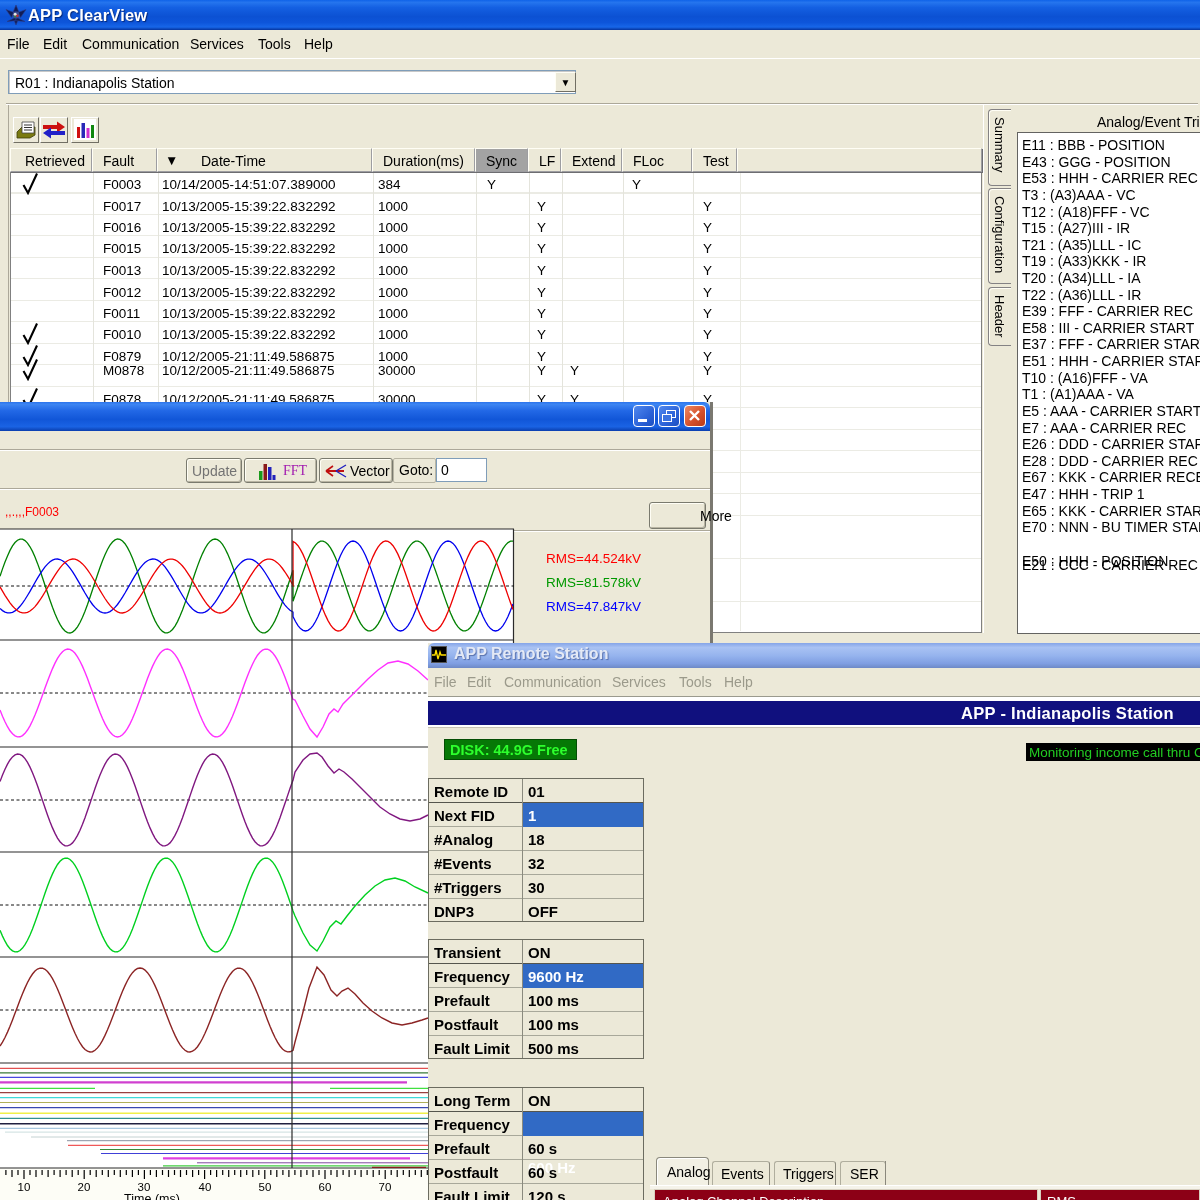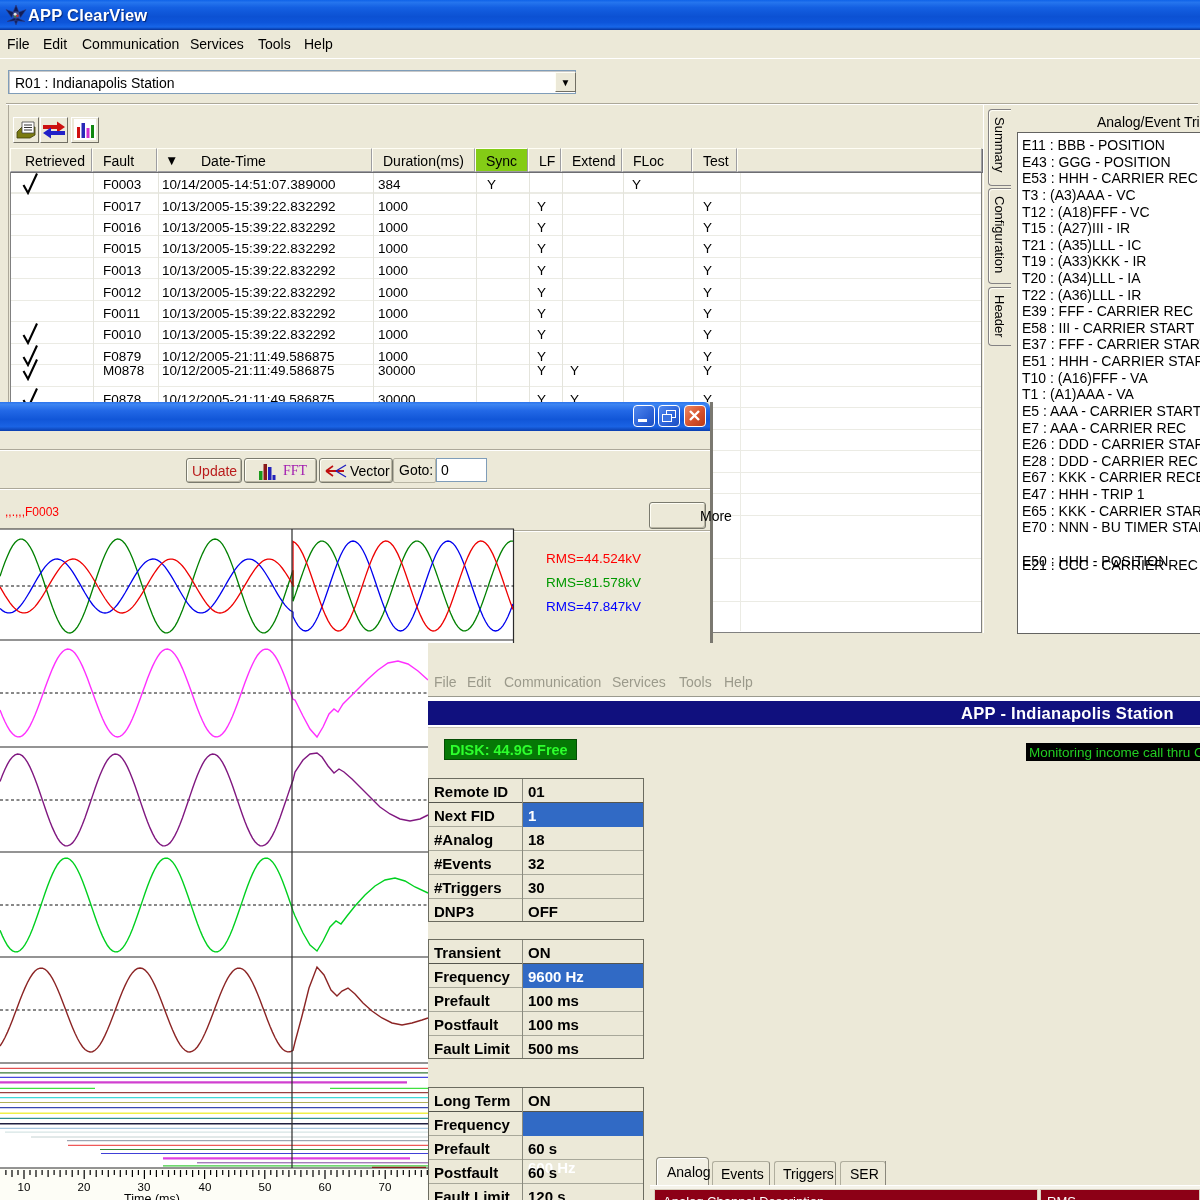--- a/index.html
+++ b/index.html
@@ -97,21 +97,21 @@
 <div class="abs" style="left:92px;top:148px;width:65px;height:24px;background:#ece9d8;border:1px solid;border-color:#fffef5 #9d9da1 #9d9da1 #fffef5;box-shadow:1px 1px 0 #6d6d71;">
     <div class="abs" style="left:10px;top:4px;font-size:14px;color:#000;">Fault</div>
   </div>
 <div class="abs" style="left:157px;top:148px;width:215px;height:24px;background:#ece9d8;border:1px solid;border-color:#fffef5 #9d9da1 #9d9da1 #fffef5;box-shadow:1px 1px 0 #6d6d71;">
     <div class="abs" style="left:7px;top:4px;font-size:13.5px;color:#000;">▼</div>
     <div class="abs" style="left:43px;top:4px;font-size:14px;color:#000;">Date-Time</div>
   </div>
 <div class="abs" style="left:372px;top:148px;width:103px;height:24px;background:#ece9d8;border:1px solid;border-color:#fffef5 #9d9da1 #9d9da1 #fffef5;box-shadow:1px 1px 0 #6d6d71;">
     <div class="abs" style="left:10px;top:4px;font-size:14px;color:#000;">Duration(ms)</div>
   </div>
-<div class="abs" style="left:475px;top:148px;width:53px;height:24px;background:#84cc16;border:1px solid;border-color:#fffef5 #9d9da1 #9d9da1 #fffef5;box-shadow:1px 1px 0 #6d6d71;">
+<div class="abs" style="left:475px;top:148px;width:53px;height:24px;background:#a3a3a3;border:1px solid;border-color:#fffef5 #9d9da1 #9d9da1 #fffef5;box-shadow:1px 1px 0 #6d6d71;">
     <div class="abs" style="left:10px;top:4px;font-size:14px;color:#000;">Sync</div>
   </div>
 <div class="abs" style="left:528px;top:148px;width:33px;height:24px;background:#ece9d8;border:1px solid;border-color:#fffef5 #9d9da1 #9d9da1 #fffef5;box-shadow:1px 1px 0 #6d6d71;">
     <div class="abs" style="left:10px;top:4px;font-size:14px;color:#000;">LF</div>
   </div>
 <div class="abs" style="left:561px;top:148px;width:61px;height:24px;background:#ece9d8;border:1px solid;border-color:#fffef5 #9d9da1 #9d9da1 #fffef5;box-shadow:1px 1px 0 #6d6d71;">
     <div class="abs" style="left:10px;top:4px;font-size:14px;color:#000;">Extend</div>
   </div>
 <div class="abs" style="left:622px;top:148px;width:70px;height:24px;background:#ece9d8;border:1px solid;border-color:#fffef5 #9d9da1 #9d9da1 #fffef5;box-shadow:1px 1px 0 #6d6d71;">
     <div class="abs" style="left:10px;top:4px;font-size:14px;color:#000;">FLoc</div>
@@ -268,21 +268,21 @@
       </div>
 <div class="abs" style="left:684px;top:3px;width:22px;height:22px;border-radius:4px;border:1px solid #fff;background:linear-gradient(135deg,#ec8862 0%,#d6512c 55%,#b83a18 100%);">
         <svg width="20" height="20" style="position:absolute;left:0;top:0;">
           <path d="M5 5 L14 14 M14 5 L5 14" stroke="#fff" stroke-width="2.4"></path>
         </svg>
       </div>
 </div>
 <div class="abs" style="left:0;top:47px;width:710px;height:2px;border-top:1px solid #aca899;border-bottom:1px solid #fff;"></div>
 
 <div class="abs btn" style="left:186px;top:56px;width:56px;height:25px;">
-  <div class="abs" style="left:5px;top:4px;font-size:14px;color:#b91c1c;">Update</div>
+  <div class="abs" style="left:5px;top:4px;font-size:14px;color:#737373;">Update</div>
     </div>
 <div class="abs btn" style="left:244px;top:56px;width:73px;height:25px;">
   <svg class="abs" style="left:13px;top:3px;" width="22" height="19" viewBox="0 0 22 19">
     <rect x="1" y="9" width="3.5" height="9" fill="#1a9a1a"></rect>
     <rect x="5.5" y="2" width="3.5" height="16" fill="#8a1a1a"></rect>
     <rect x="10" y="5" width="3.5" height="13" fill="#2222bb"></rect>
     <rect x="14.5" y="13" width="3" height="5" fill="#2222bb"></rect>
   </svg>
   <div class="abs" style="left:38px;top:4px;font-size:14px;color:#a21caf;font-family:Liberation Serif, serif;">FFT</div>
     </div>
@@ -365,20 +365,30 @@
 <text x="24" y="1191" font-size="11.5" text-anchor="middle" fill="#000">10</text>
 <text x="84" y="1191" font-size="11.5" text-anchor="middle" fill="#000">20</text>
 <text x="144" y="1191" font-size="11.5" text-anchor="middle" fill="#000">30</text>
 <text x="205" y="1191" font-size="11.5" text-anchor="middle" fill="#000">40</text>
 <text x="265" y="1191" font-size="11.5" text-anchor="middle" fill="#000">50</text>
 <text x="325" y="1191" font-size="11.5" text-anchor="middle" fill="#000">60</text>
 <text x="385" y="1191" font-size="11.5" text-anchor="middle" fill="#000">70</text>
 <text x="152" y="1203" font-size="12.5" text-anchor="middle" fill="#000">Time (ms)</text>
 </svg>
 <div class="abs" style="left:428px;top:643px;width:772px;height:557px;background:#ece9d8;">
+<div class="abs" style="left:0;top:0;width:772px;height:25px;border-radius:6px 0 0 0;
+ background:linear-gradient(180deg,#85a5e8 0%,#a9c2f3 18%,#96b4ee 50%,#7f9ee2 82%,#6d89c6 100%);">
+ <div class="abs" style="left:3px;top:3px;width:16px;height:17px;background:#000;border:1px solid #555;">
+   <svg width="14" height="15" viewBox="0 0 14 15">
+          <path d="M0 8 L3 8 4 3 6 12 8 5 9 8 14 8" fill="none" stroke="#ffe000" stroke-width="1.3"></path>
+        </svg>
+ </div>
+ <div class="abs" style="left:26px;top:2px;font-size:16px;font-weight:bold;color:#e4e9f5;
+   text-shadow:1px 1px 1px rgba(40,60,120,.55);">APP Remote Station</div>
+</div>
 <div class="abs" style="left:0;top:25px;width:772px;height:28px;background:#ece9d8;">
 <div class="abs" style="left:6px;top:6px;font-size:14px;color:#9b9a8b;">File</div>
 <div class="abs" style="left:39px;top:6px;font-size:14px;color:#9b9a8b;">Edit</div>
 <div class="abs" style="left:76px;top:6px;font-size:14px;color:#9b9a8b;">Communication</div>
 <div class="abs" style="left:184px;top:6px;font-size:14px;color:#9b9a8b;">Services</div>
 <div class="abs" style="left:251px;top:6px;font-size:14px;color:#9b9a8b;">Tools</div>
 <div class="abs" style="left:296px;top:6px;font-size:14px;color:#9b9a8b;">Help</div>
 </div>
 
 <div class="abs" style="left:0;top:53px;width:772px;height:5px;border-top:1px solid #9a9a8e;background:#fff;"></div>

